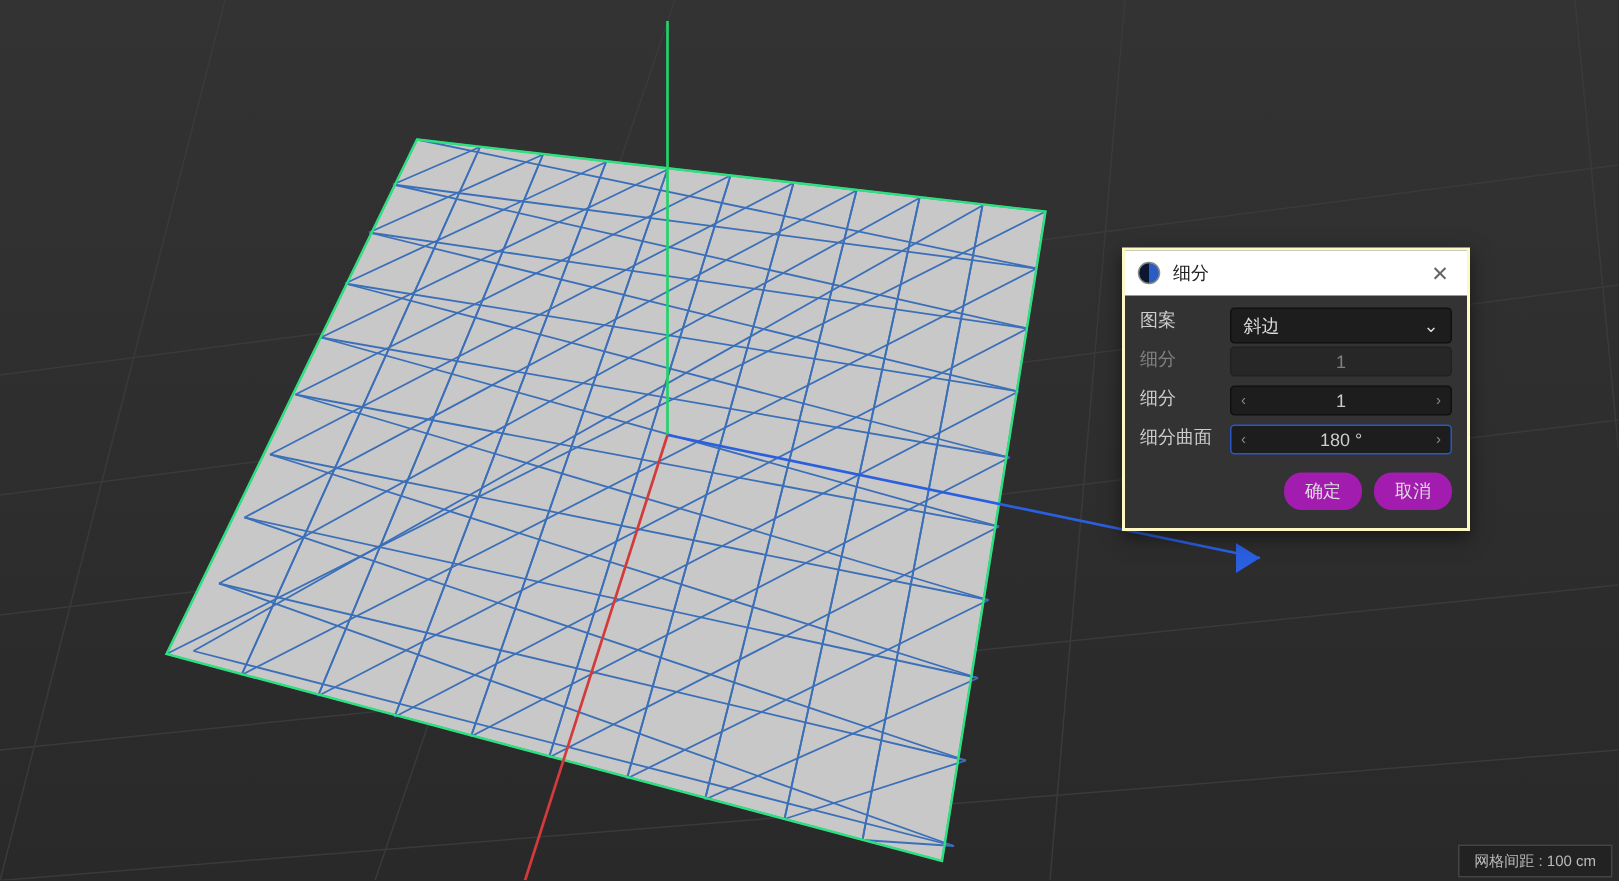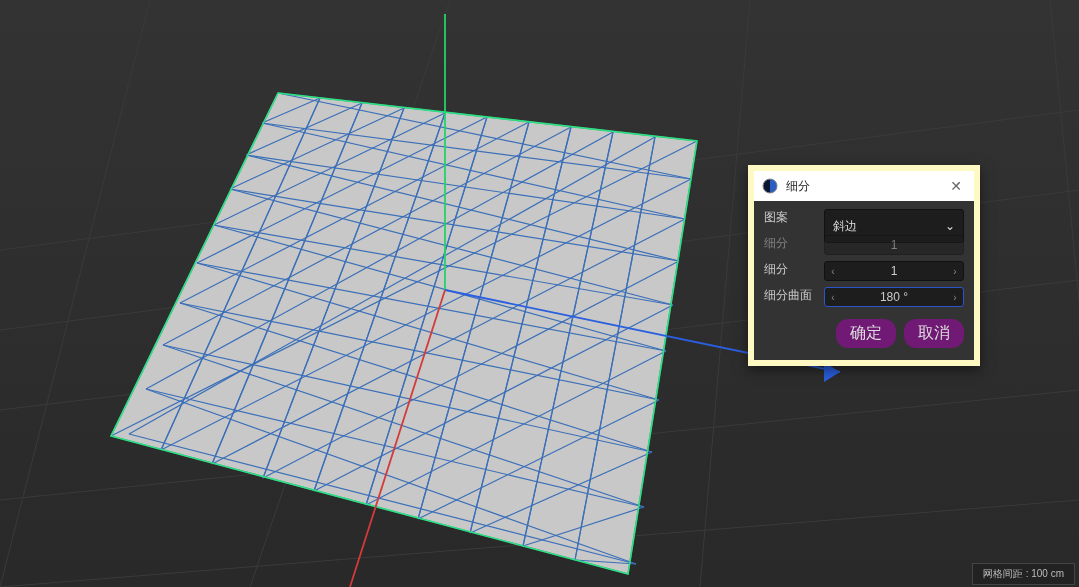--- a/index.html
+++ b/index.html
@@ -17,21 +17,21 @@
       position: absolute; inset: 0;
       background: linear-gradient(180deg, #333 0%, #2d2d2d 60%, #292929 100%);
     }
     .viewport svg { position:absolute; inset:0; }
     .dialog {
       position: absolute;
       top: 165px;
       left: 748px;
       width: 232px;
       background: #333;
-      border: 6px solid #fef9c3;
+      border: 2px solid #fef9c3;
       box-shadow: 0 4px 12px rgba(0,0,0,0.5);
     }
     .dialog-title {
       background: #fff;
       color: #222;
       display: flex;
       align-items: center;
       height: 30px;
       padding: 0 8px;
     }
@@ -40,40 +40,40 @@
       display:inline-flex; align-items:center; justify-content:center;
     }
     .dialog-title .title-text { flex:1; font-size:12px; font-weight:500; }
     .dialog-title .close { width: 20px; text-align:center; cursor:pointer; color:#666; font-size:14px; }
     .dialog-body { padding: 8px 10px 12px; }
     .row { display:flex; align-items:flex-start; height: 24px; margin-bottom: 2px; }
     .row .label { width: 60px; color:#ccc; font-size:12px; }
     .row .control { flex:1; }
     .ctl-select {
       background:#1d1d1d; border:1px solid #111; border-radius:3px;
-      height:34px; display:flex; align-items:center; justify-content:space-between;
+      height:24px; display:flex; align-items:center; justify-content:space-between;
       padding:0 8px; color:#ddd; font-size:12px; cursor:pointer;
     }
     .ctl-checkbox {
       width:16px; height:16px; background:#2a56c8; border-radius:3px;
       display:inline-flex; align-items:center; justify-content:center;
       color:#fff; font-size:11px; cursor:pointer;
     }
     .ctl-spinner {
       background:#1d1d1d; border:1px solid #111; border-radius:3px;
       height:20px; display:flex; align-items:center; color:#ccc; font-size:12px;
     }
     .ctl-spinner.disabled { opacity:0.5; }
     .ctl-spinner .arrow { width:16px; text-align:center; font-size:10px; color:#888; cursor:pointer; }
     .ctl-spinner .value { flex:1; text-align:center; }
     .row.highlighted .ctl-spinner { border:1px solid #2a56c8; }
     .btn-row { display:flex; justify-content:flex-end; gap:8px; margin-top:8px; }
     .btn {
-      background:#701a75; border:none; border-radius:12px;
-      padding:4px 14px; color:#ddd; font-size:16px; cursor:pointer;
+      background:#a21caf; border:none; border-radius:12px;
+      padding:4px 14px; color:#ddd; font-size:12px; cursor:pointer;
     }
     .statusbar {
       position:absolute; right:4px; bottom:2px;
       background:#222; color:#bbb; font-size:10px;
       padding:3px 10px; border:1px solid #444;
     }
   </style>
 </head>
 <body>
 

